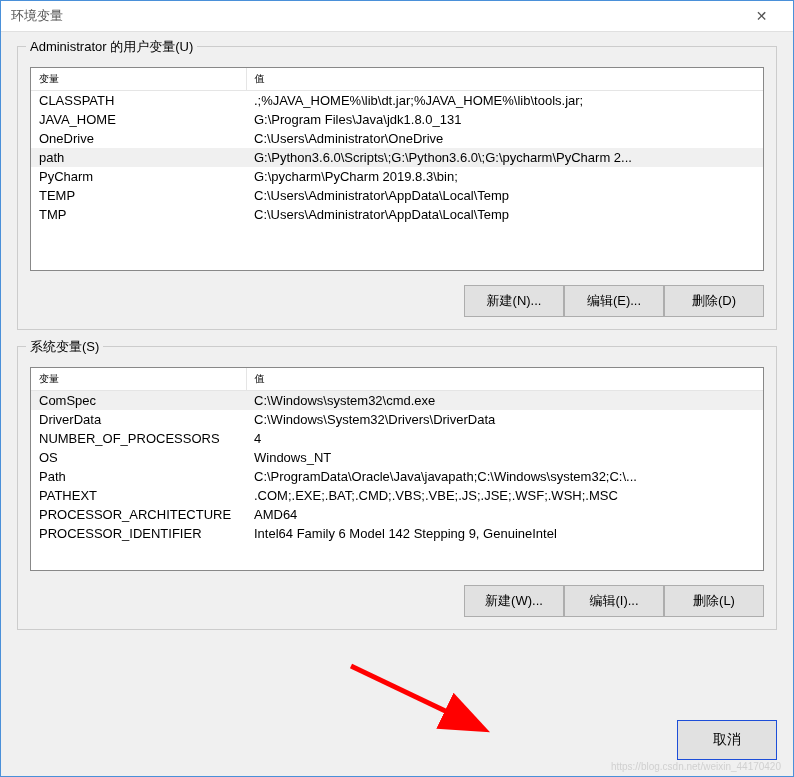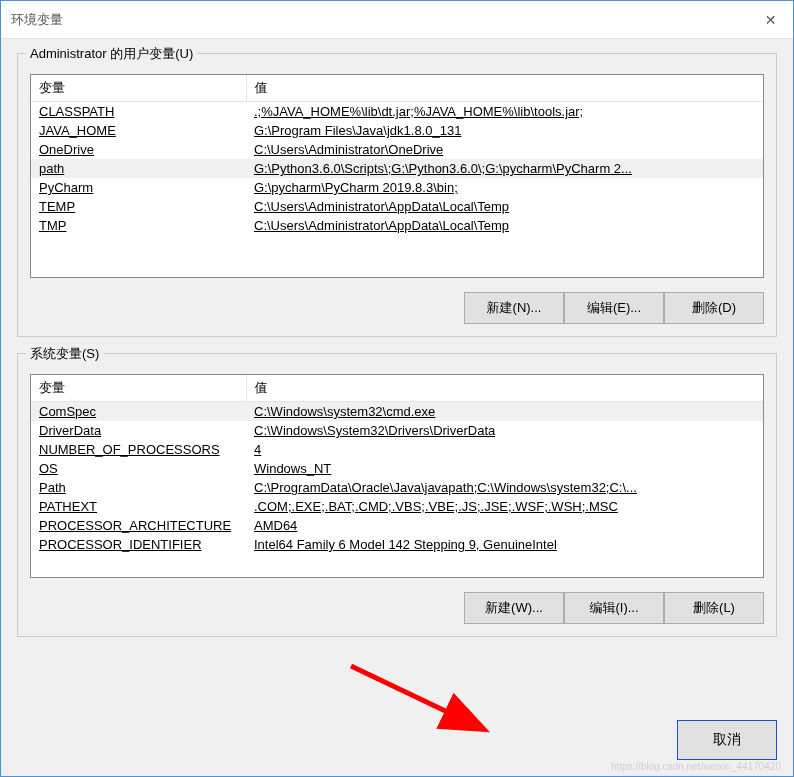--- a/index.html
+++ b/index.html
@@ -16,26 +16,26 @@
     .window {
       width: 794px;
       height: 777px;
       border: 1px solid #4a90d9;
       background: #f0f0f0;
       display: flex;
       flex-direction: column;
       position: relative;
     }
     .title-bar {
-      height: 38px;
+      height: 31px;
       background: #fff;
       display: flex;
       align-items: center;
       justify-content: space-between;
-      padding: 0 0 0 10px;
+      padding: 0 9px 0 10px;
       border-bottom: 1px solid #e0e0e0;
     }
     .title-bar-text {
       font-size: 13px;
       color: #555;
     }
     .close-btn {
       width: 45px;
       height: 30px;
       display: flex;
@@ -84,32 +84,31 @@
       border-collapse: collapse;
       table-layout: fixed;
     }
     .env-table th {
       text-align: left;
       font-weight: normal;
       padding: 4px 8px;
       background: #fff;
       border-bottom: 1px solid #e5e5e5;
       border-right: 1px solid #e5e5e5;
-      font-size: 13px;
+      font-size: 10px;
     }
     .env-table th:last-child {
       border-right: none;
     }
     .env-table td {
       padding: 2px 8px;
       font-size: 13px;
       white-space: nowrap;
       overflow: hidden;
       text-overflow: ellipsis;
-      text-decoration: underline;
     }
     .env-table tr.highlighted td {
       background: #f0f0f0;
     }
     .env-table col.col-name {
       width: 215px;
     }
     .button-row {
       display: flex;
       justify-content: flex-end;

